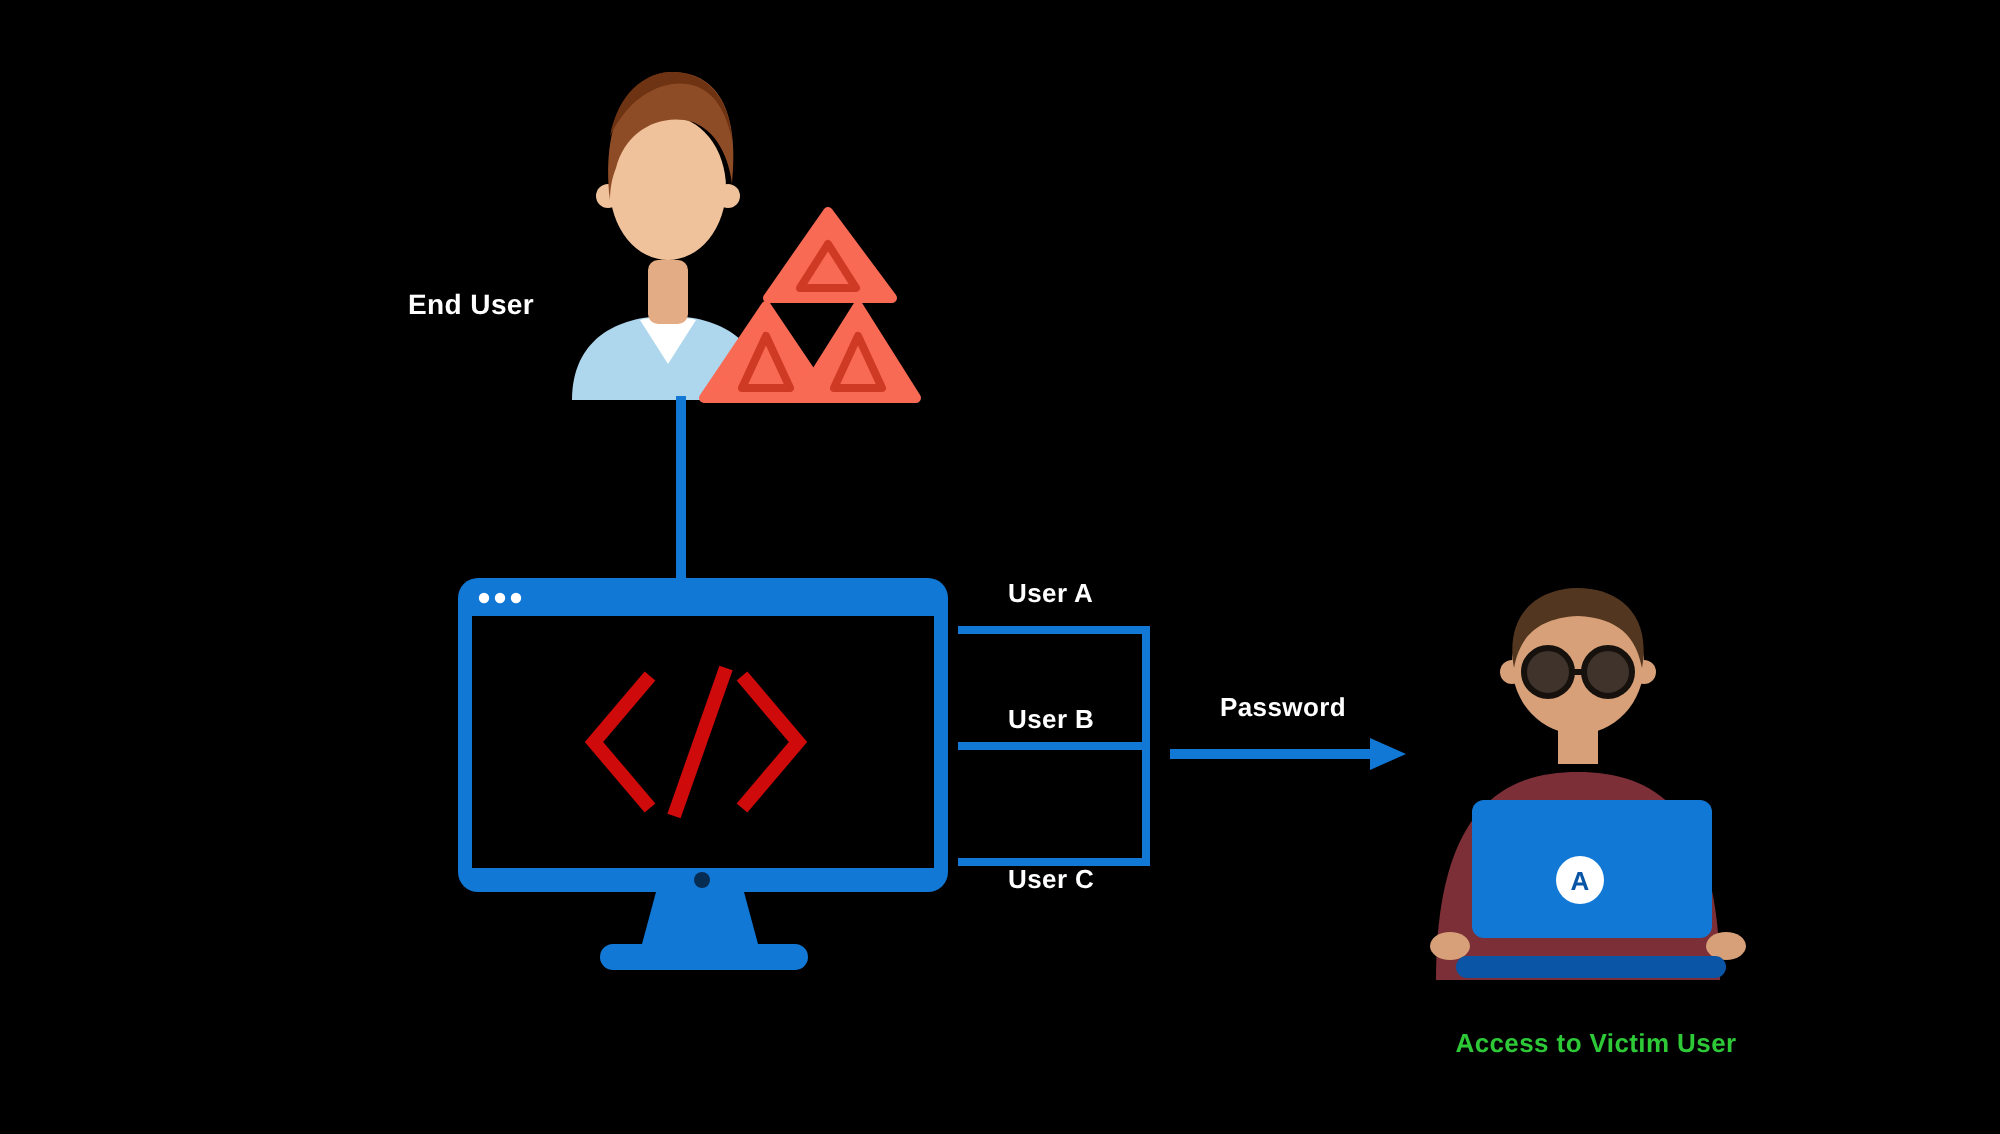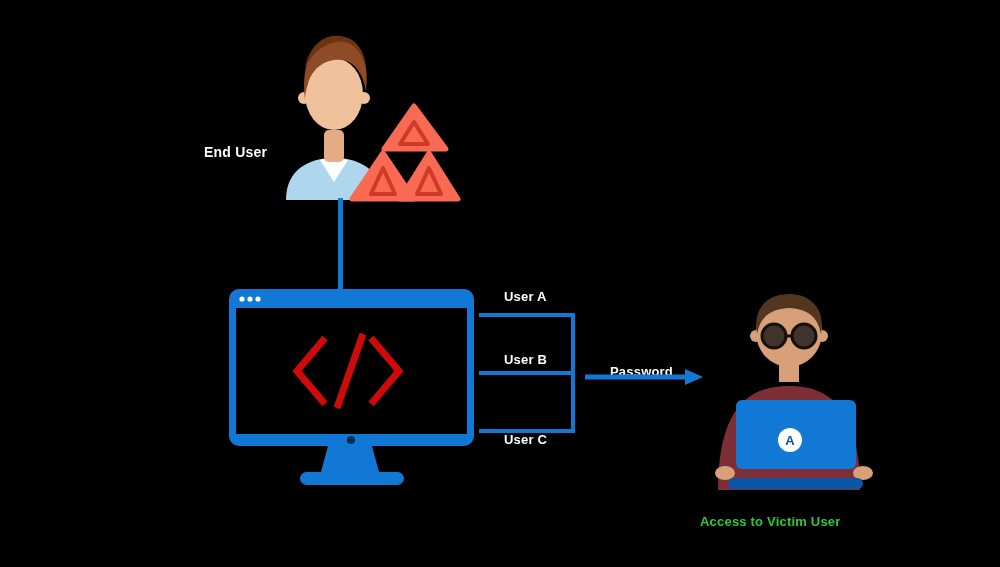--- a/index.html
+++ b/index.html
@@ -2,21 +2,21 @@
 <html style="--blue: #1178d6; --blue_dark: #0a55a6; --navy: #072c52; --red: #cf0a0a; --salmon: #f96a55; --salmon_dark: #cf3a24; --green: #2dc937; --white: #ffffff; --skin_light: #f0c29c; --skin_shadow: #e4ac84; --skin_tan: #d7a078; --hair_light: #8e4c26; --hair_dark: #6e3312; --hair_victim: #53361f; --shirt: #aed7ee; --sweater: #7d2f38; --glasses: #2a2320;"><head>
 <meta charset="utf-8">
 <style>
   html,body{margin:0;padding:0;background:#000;}
   .stage{
     position:relative;width:1000px;height:567px;background:#000;
     font-family:"Liberation Sans",sans-serif;overflow:hidden;
   }
   .lbl{position:absolute;color:#fff;font-weight:600;font-size:13px;letter-spacing:.2px;white-space:nowrap;}
   .lbl.small{font-size:14px;}
-  .lbl.green{color:var(--green);text-align:left;}
+  .lbl.green{color:var(--green);text-align:center;}
   .line{position:absolute;background:var(--blue);}
   svg{position:absolute;display:block;}
 
   
   .f-blue{fill:var(--blue);}
   .f-blued{fill:var(--blue_dark);}
   .f-navy{fill:var(--navy);}
   .f-white{fill:var(--white);}
   .f-black{fill:#000;}
   .f-skin{fill:var(--skin_light);}
@@ -92,21 +92,21 @@
 
   <div class="line" style="left:479px;top:313px;width:96px;height:4px;"></div>
   <div class="line" style="left:479px;top:371px;width:96px;height:4px;"></div>
   <div class="line" style="left:479px;top:429px;width:96px;height:4px;"></div>
   <div class="line" style="left:571px;top:313px;width:4px;height:120px;"></div>
 
   <div class="lbl" style="left:504px;top:289px;">User A</div>
   <div class="lbl" style="left:504px;top:352px;">User B</div>
   <div class="lbl" style="left:504px;top:432px;">User C</div>
 
-  <div class="lbl" style="left:610px;top:346px;margin-top:18px;">Password</div>
+  <div class="lbl" style="left:610px;top:346px;">Password</div>
   <svg style="left:585px;top:366px;" width="120" height="22" viewBox="0 0 120 22">
     <line x1="0" y1="11" x2="100" y2="11" stroke="var(--blue)" stroke-width="5"></line>
     <polygon class="f-blue" points="100,3 118,11 100,19"></polygon>
   </svg>
 
   <svg style="left:708px;top:292px;" width="172" height="204" viewBox="0 0 172 204">
     <g>
       <path class="f-sweater" d="M10,198 C10,112 44,94 81,94 C118,94 152,112 152,198 Z"></path>
       <rect class="f-tan" x="71" y="68" width="20" height="22"></rect>
       <circle class="f-tan" cx="48" cy="44" r="6"></circle>

